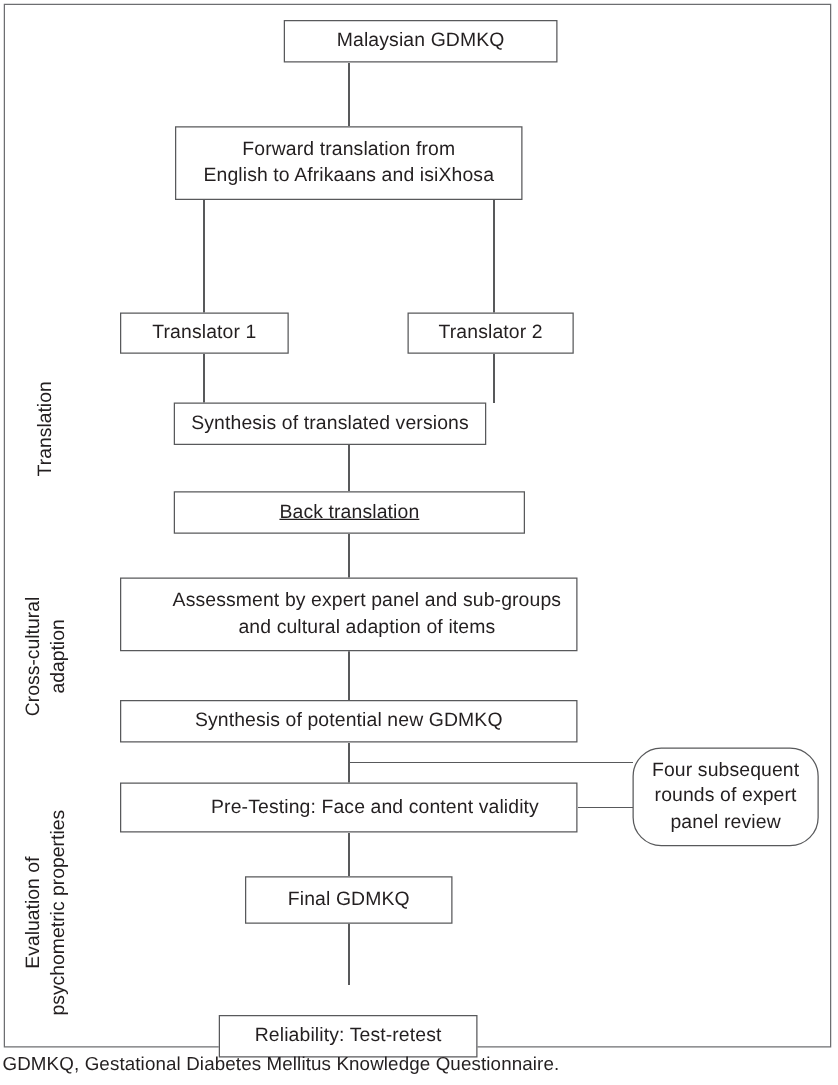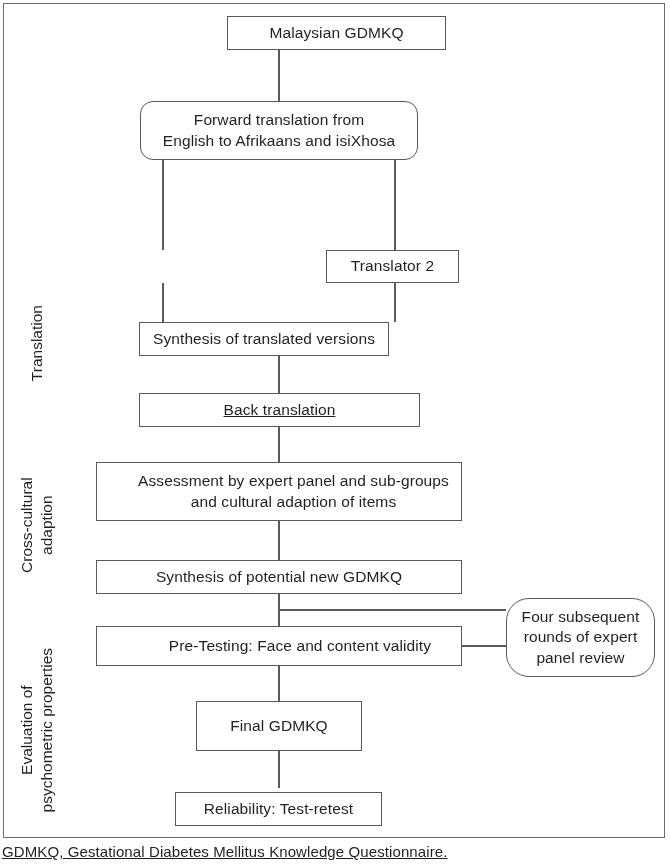--- a/index.html
+++ b/index.html
@@ -61,21 +61,20 @@
     line-height: 1.3;
     transform-origin: 50% 50%;
   }
   .caption {
     position: absolute;
     left: 2px;
     top: 843px;
     font-size: 15px;
     color: #231f20;
     letter-spacing: 0.1px;
-    text-decoration: underline;
   }
 </style>
 </head>
 <body>
 
 <div id="figure-root">
 
   <div id="flow-frame"></div>
 
   <svg class="flow-svg" viewBox="0 0 670 868">
@@ -117,27 +116,30 @@
 
   <div class="stage-label" style="left:-53px; top:710px; width:180px; transform:rotate(-90deg);">
     <span>Evaluation of</span><br>
     <span>psychometric properties</span>
   </div>
 
   <div class="node-box" style="left:180px; top:16px; width:219px; height:34px;margin-left:47px;">
     <span>Malaysian GDMKQ</span>
   </div>
 
-  <div class="node-box" style="left:140px; top:101px; width:278px; height:59px;border-radius:13px;">
+  <div class="node-box" style="left:140px; top:101px; width:278px; height:59px;">
     <span>
       <span>Forward translation from</span><br>
       <span>English to Afrikaans and isiXhosa</span>
     </span>
   </div>
 
+  <div class="node-box" style="left:96px; top:250px; width:135px; height:33px;">
+    <span>Translator 1</span>
+  </div>
 
   <div class="node-box" style="left:326px; top:250px; width:133px; height:33px;">
     <span>Translator 2</span>
   </div>
 
   <div class="node-box" style="left:139px; top:322px; width:250px; height:34px;">
     <span>Synthesis of translated versions</span>
   </div>
 
   <div class="node-box" style="left:139px; top:393px; width:281px; height:34px;text-decoration:underline;">
@@ -160,23 +162,23 @@
   </div>
 
   <div class="node-box" style="left:506px; top:598px; width:149px; height:79px;border-radius:23px;">
     <span>
       <span>Four subsequent</span><br>
       <span>rounds of expert</span><br>
       <span>panel review</span>
     </span>
   </div>
 
-  <div class="node-box" style="left:196px; top:701px; width:166px; height:50px;">
+  <div class="node-box" style="left:196px; top:701px; width:166px; height:38px;">
     <span>Final GDMKQ</span>
   </div>
 
-  <div class="node-box" style="left:175px; top:792px; width:207px; height:34px;">
+  <div class="node-box" style="left:175px; top:812px; width:207px; height:34px;">
     <span>Reliability: Test-retest</span>
   </div>
 
   <div class="caption">GDMKQ, Gestational Diabetes Mellitus Knowledge Questionnaire.</div>
 
 </div>
 
 </body></html>

